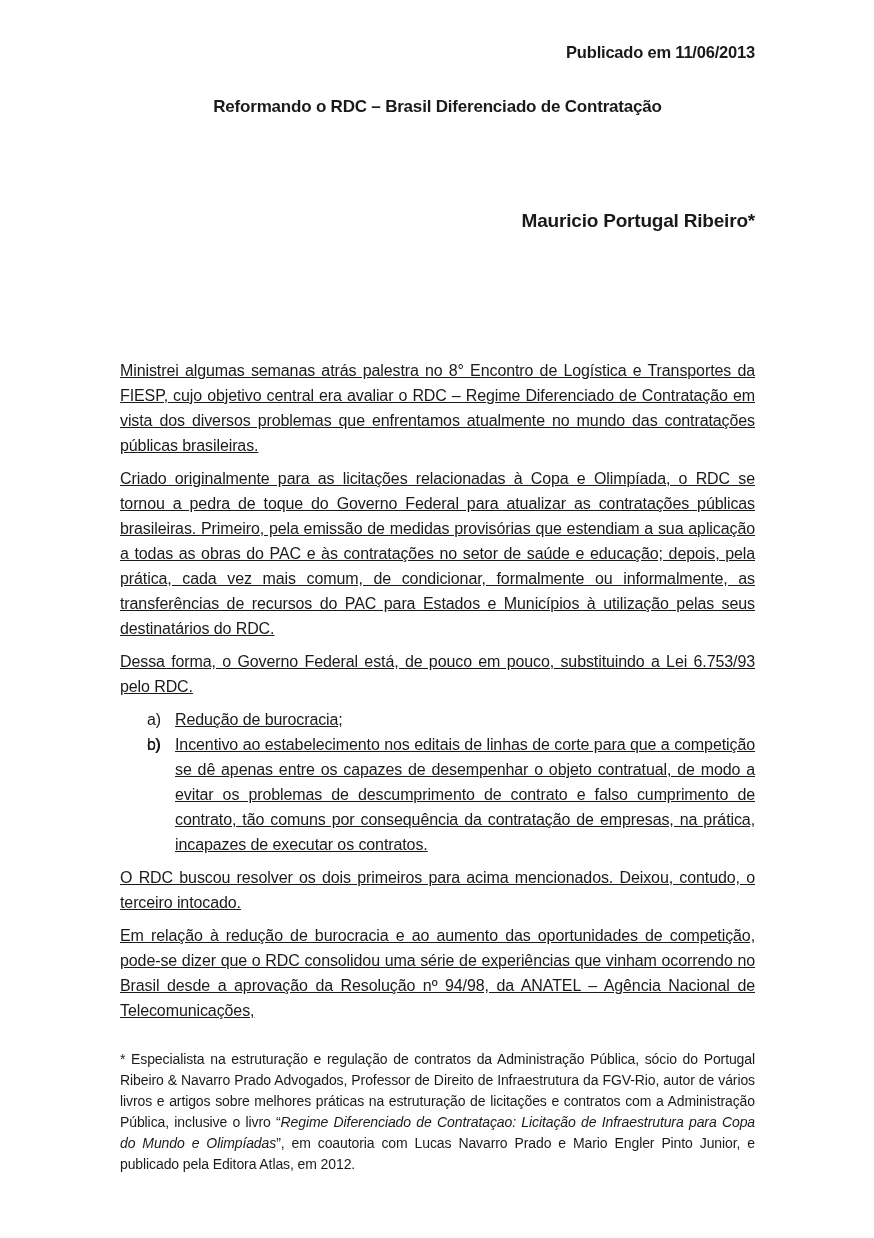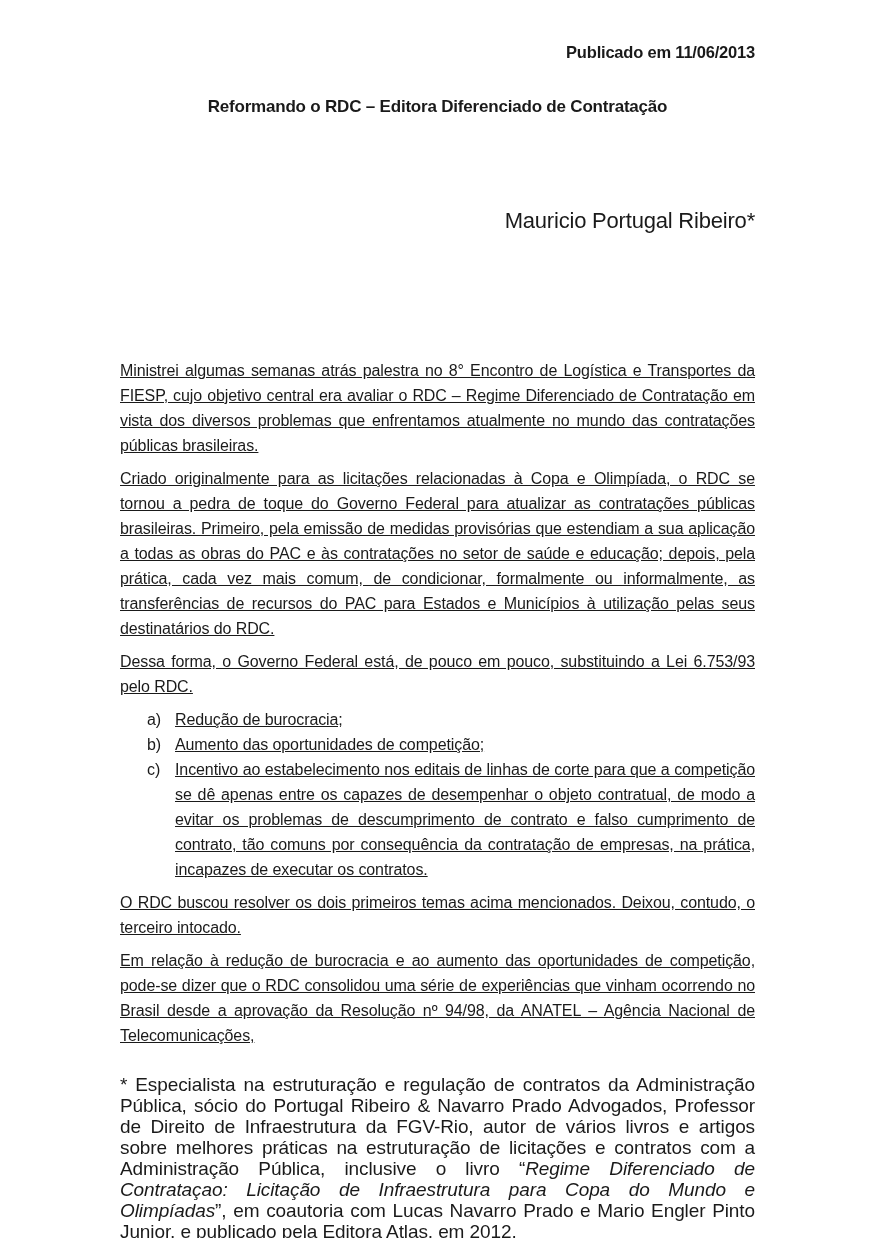--- a/index.html
+++ b/index.html
@@ -29,22 +29,22 @@
   .doc-title {
     margin: 34px 0 0 0;
     font-size: 17px;
     font-weight: 700;
     line-height: 21px;
     text-align: center;
     letter-spacing: -0.2px;
   }
   .author {
     margin: 94px 0 0 0;
-    font-size: 22px;
-    font-weight: 400;
+    font-size: 19px;
+    font-weight: 700;
     line-height: 20px;
     text-align: right;
     letter-spacing: -0.2px;
   }
   .body-text {
     margin-top: 127px;
     text-decoration: underline;
   }
   .body-text p {
     margin: 0 0 8px 0;
@@ -66,65 +66,64 @@
     text-align: justify;
     letter-spacing: -0.1px;
   }
   .li-marker {
     position: absolute;
     left: -28px;
     top: 0;
   }
   .footnote {
     margin-top: 26px;
-    font-size: 19px;
+    font-size: 14px;
     line-height: 21px;
     text-align: justify;
     letter-spacing: -0.1px;
   }
   .footnote em {
     font-style: italic;
   }
 </style>
 </head>
 <body>
 
 <div class="page">
 
   <div class="pub-date">Publicado em 11/06/2013</div>
 
-  <h1 class="doc-title">Reformando o RDC – Editora Diferenciado de Contratação</h1>
+  <h1 class="doc-title">Reformando o RDC – Brasil Diferenciado de Contratação</h1>
 
   <div class="author">Mauricio Portugal Ribeiro*</div>
 
   <div class="body-text">
 
     <p>Ministrei algumas semanas atrás palestra no 8° Encontro de Logística e Transportes da FIESP, cujo objetivo central era avaliar o RDC – Regime Diferenciado de Contratação em vista dos diversos problemas que enfrentamos atualmente no mundo das contratações públicas brasileiras.</p>
 
     <p>Criado originalmente para as licitações relacionadas à Copa e Olimpíada, o RDC se tornou a pedra de toque do Governo Federal para atualizar as contratações públicas brasileiras. Primeiro, pela emissão de medidas provisórias que estendiam a sua aplicação a todas as obras do PAC e às contratações no setor de saúde e educação; depois, pela prática, cada vez mais comum, de condicionar, formalmente ou informalmente, as transferências de recursos do PAC para Estados e Municípios à utilização pelas seus destinatários do RDC.</p>
 
     <p>Dessa forma, o Governo Federal está, de pouco em pouco, substituindo a Lei 6.753/93 pelo RDC.</p>
 
 
     <ol class="doc-list">
       <li>
         <span class="li-marker">a)</span>
         <span>Redução de burocracia;</span>
       </li>
       <li>
         <span class="li-marker">b)</span>
-        <span>Aumento das oportunidades de competição;</span>
       </li>
       <li>
         <span class="li-marker">c)</span>
         <span>Incentivo ao estabelecimento nos editais de linhas de corte para que a competição se dê apenas entre os capazes de desempenhar o objeto contratual, de modo a evitar os problemas de descumprimento de contrato e falso cumprimento de contrato, tão comuns por consequência da contratação de empresas, na prática, incapazes de executar os contratos.</span>
       </li>
     </ol>
 
-    <p>O RDC buscou resolver os dois primeiros temas acima mencionados. Deixou, contudo, o terceiro intocado.</p>
+    <p>O RDC buscou resolver os dois primeiros para acima mencionados. Deixou, contudo, o terceiro intocado.</p>
 
     <p>Em relação à redução de burocracia e ao aumento das oportunidades de competição, pode-se dizer que o RDC consolidou uma série de experiências que vinham ocorrendo no Brasil desde a aprovação da Resolução nº 94/98, da ANATEL – Agência Nacional de Telecomunicações,</p>
 
   </div>
 
   <div class="footnote">
     <span>* Especialista na estruturação e regulação de contratos da Administração Pública, sócio do Portugal Ribeiro &amp; Navarro Prado Advogados, Professor de Direito de Infraestrutura da FGV-Rio, autor de vários livros e artigos sobre melhores práticas na estruturação de licitações e contratos com a Administração Pública, inclusive o livro “</span><em>Regime Diferenciado de Contrataçao: Licitação de Infraestrutura para Copa do Mundo e Olimpíadas</em><span>”, em coautoria com Lucas Navarro Prado e Mario Engler Pinto Junior, e publicado pela Editora Atlas, em 2012.</span>
   </div>
 
 </div>

